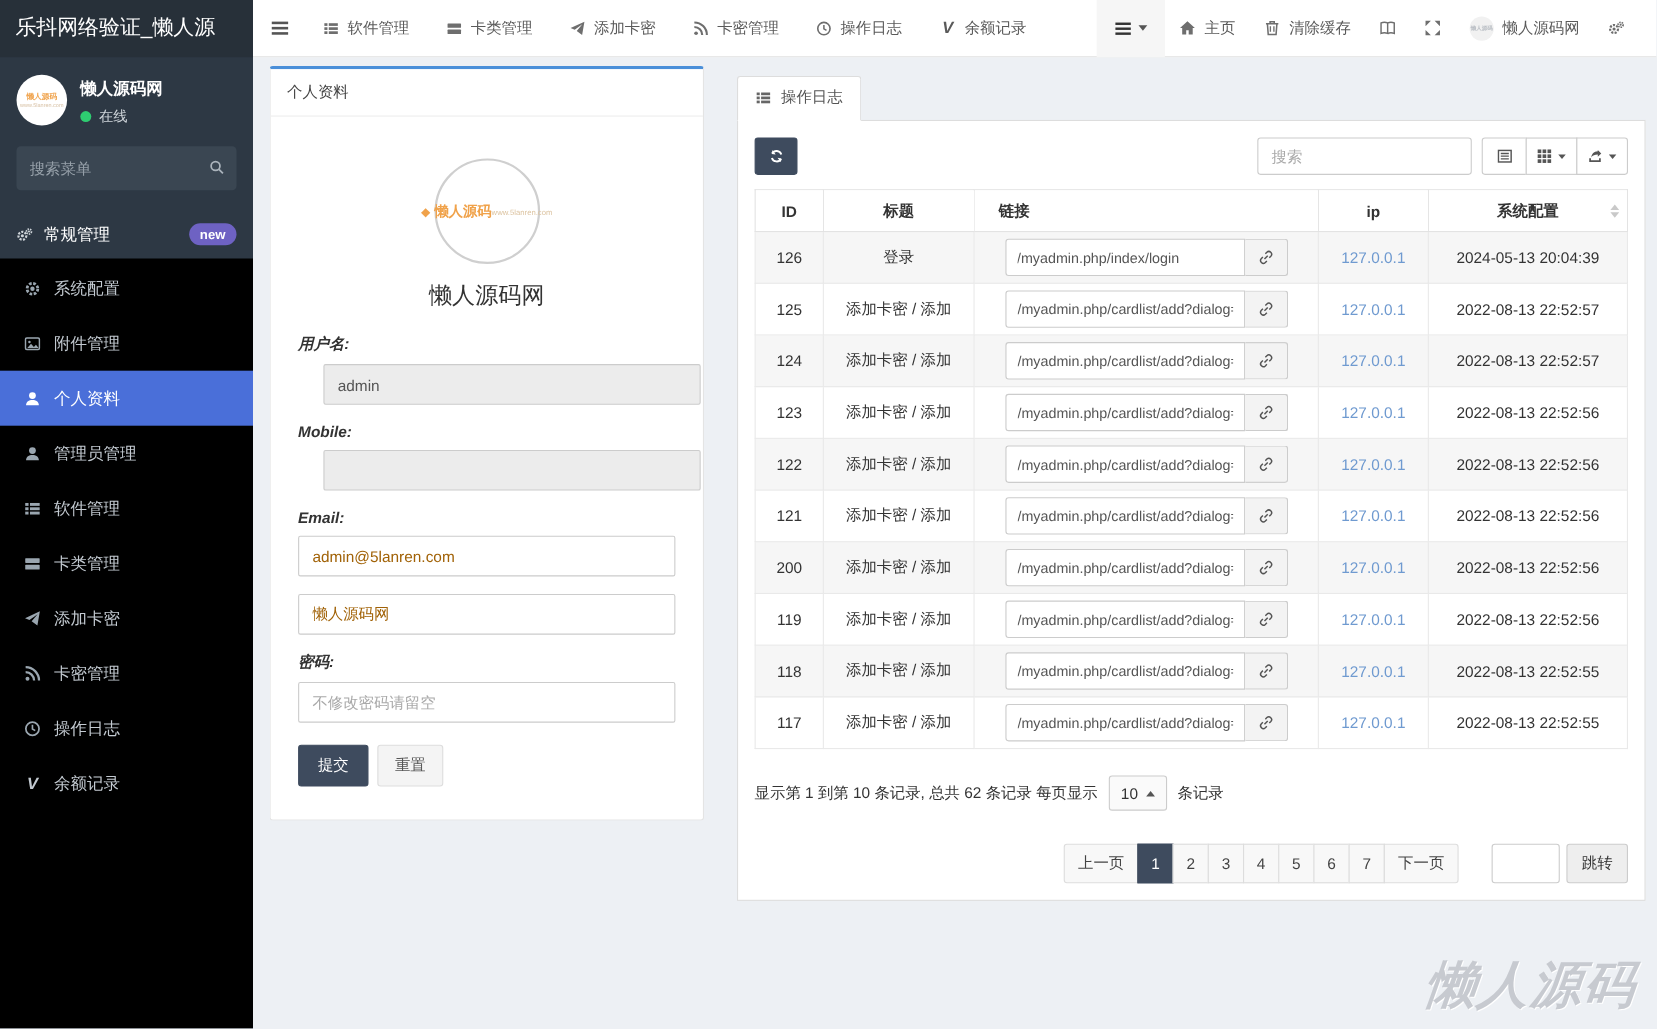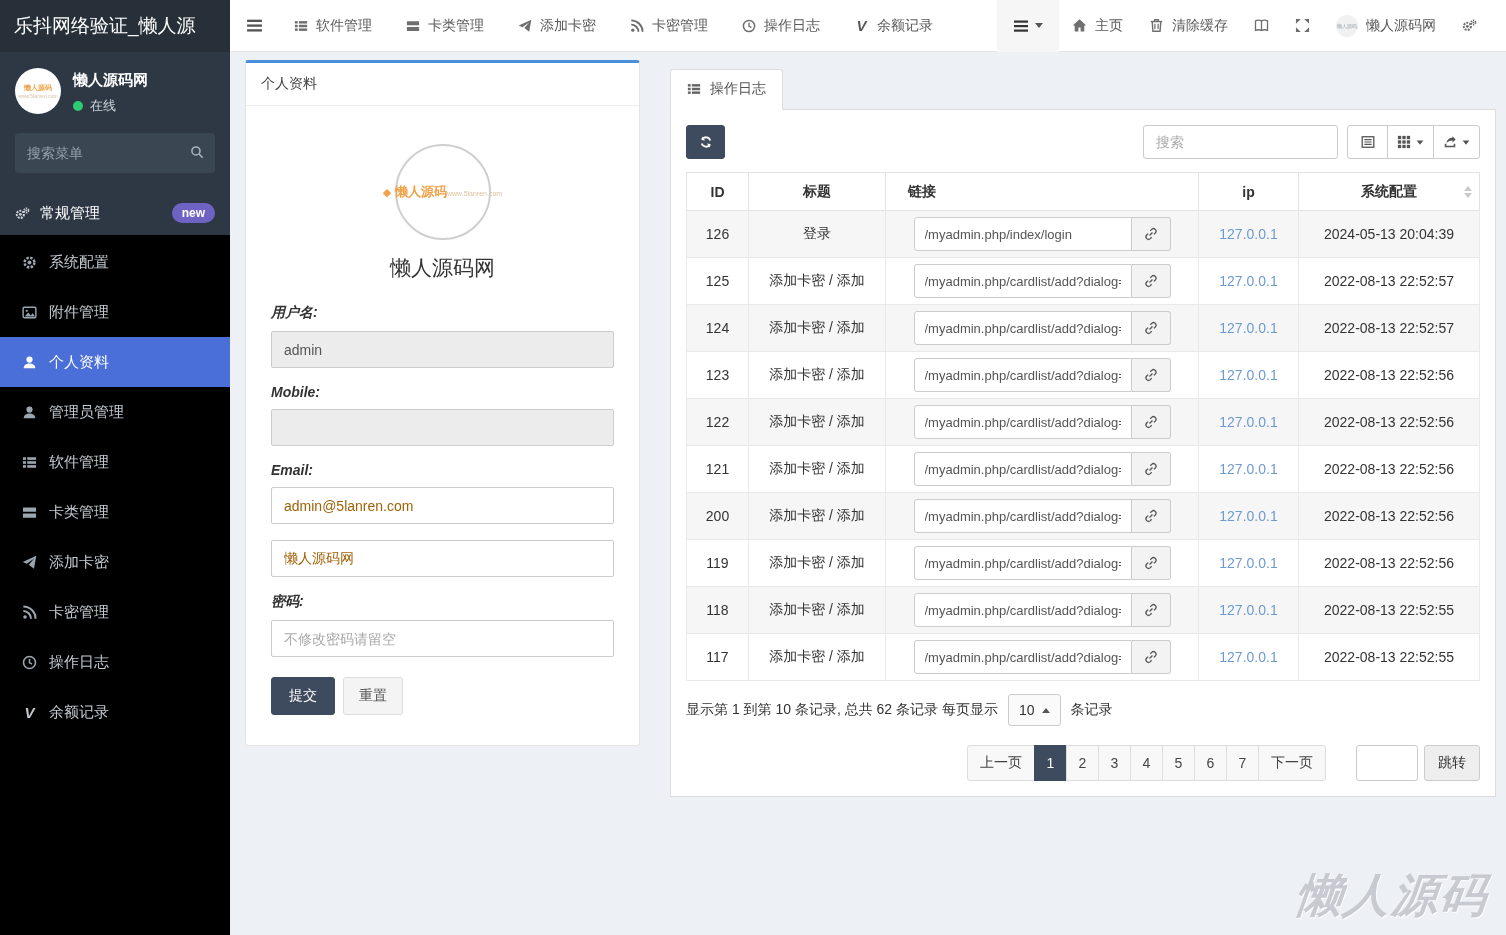--- a/index.html
+++ b/index.html
@@ -61,21 +61,21 @@
   .cardbody { padding:10px 25px 30px; }
   .pavatar-wrap { display:flex; flex-direction:column; align-items:center; margin-top:28px;}
   .pavatar { width:96px; height:96px; border-radius:50%; border:2px solid #cfcfcf; background:#fff; display:flex; flex-direction:row; align-items:center; justify-content:center; }
   .pavatar .l1 { color:#f0a24a; font-size:13px; font-weight:bold; white-space:nowrap; }
   .pavatar .l1 .mark { font-size:11px; }
   .pavatar .l2 { color:#dcc3a0; font-size:7px; margin-top:2px;}
   .pname { font-size:21px; color:#333; margin:14px 0 6px; }
   .fgroup { margin-top:16px; }
   .fgroup label { display:block; font-weight:bold; font-size:14px; color:#333; margin-bottom:9px;font-style:italic; }
   .fgroup input { width:100%; height:37px; border:1px solid #ccc; border-radius:2px; padding:0 12px; font-size:14px; color:#a16207; outline:none; background:#fff; font-family:inherit;}
-  .fgroup input:disabled { background:#ececec; color:#555; }
+  .fgroup input:disabled { background:#ececec; color:#555;margin-left:23px; }
   .fgroup input::placeholder { color:#a9a9a9; }
   .btnrow { margin-top:20px; display:flex; gap:8px; }
   .btn-submit { background:#3e4b5e; color:#fff; border:1px solid #3e4b5e; border-radius:3px; padding:9px 17px; font-size:14px; cursor:pointer; font-family:inherit;}
   .btn-reset { background:#f4f4f4; color:#555; border:1px solid #ddd; border-radius:3px; padding:9px 15px; font-size:14px; cursor:pointer; font-family:inherit;}
 
   
   .logs { flex:1; margin-top:9px; padding-right:0; }
   .tabbar { display:flex; position:relative; z-index:2; }
   .tab { background:#fff; border:1px solid #ddd; border-bottom:1px solid #fff; margin-bottom:-1px; border-radius:3px 3px 0 0; padding:10px 16px 11px; color:#555; font-size:14px; display:flex; align-items:center; gap:9px; cursor:pointer;}
   .tab .ic { color:#666; }
@@ -100,21 +100,21 @@
   .sortud i { width:0; height:0; border-left:4.5px solid transparent; border-right:4.5px solid transparent; display:block;}
   .sortud .up { border-bottom:5px solid #c9c9c9; }
   .sortud .dn { border-top:5px solid #c9c9c9; }
   .linkgroup { display:inline-flex; }
   .linkgroup input { width:218px; height:34px; border:1px solid #ccc; border-radius:3px 0 0 3px; padding:0 10px; font-size:13px; color:#555; outline:none; background:#fff; font-family:inherit;}
   .linkgroup button { width:39px; height:34px; background:#f3f3f3; border:1px solid #ccc; border-left:none; border-radius:0 3px 3px 0; color:#555; cursor:pointer; display:flex; align-items:center; justify-content:center;}
   td.c-ip a { color:#6f9ad0; text-decoration:none; cursor:pointer; }
 
   .tfoot { margin-top:13px; font-size:14px; color:#333; }
   .summary { display:flex; align-items:center; gap:6px; }
-  .pgsize { display:inline-flex; align-items:center; gap:7px; border:1px solid #ccc; background:#fafafa; border-radius:3px; padding:7px 10px; margin:0 4px; cursor:pointer; font-size:14px; color:#333;}
+  .pgsize { display:inline-flex; align-items:center; gap:7px; border:1px solid #ccc; background:#fafafa; border-radius:3px; padding:7px 10px; margin:11px 4px; cursor:pointer; font-size:14px; color:#333;}
   .pagerow { display:flex; justify-content:flex-end; align-items:flex-end; margin-top:19px; }
   .pagination { display:flex; }
   .pagination a { display:flex; align-items:center; justify-content:center; min-width:33px; height:36px; padding:0 12px; border:1px solid #ddd; background:#f8f8f8; color:#444; font-size:14px; text-decoration:none; margin-left:-1px; cursor:pointer;}
   .pagination a.num { padding:0; }
   .pagination a:first-child { border-radius:3px 0 0 3px; margin-left:0;}
   .pagination a:last-child { border-radius:0 3px 3px 0;}
   .pagination a.active { background:#3e4b5e; border-color:#3e4b5e; color:#fff; }
   .jumpbox { width:62px; height:36px; border:1px solid #ccc; border-radius:3px; margin-left:30px; outline:none; padding:0 8px; font-size:14px; font-family:inherit;}
   .btn-jump { margin-left:6px; height:36px; padding:0 13px; background:#eee; border:1px solid #ccc; border-radius:3px; color:#333; font-size:14px; cursor:pointer; font-family:inherit;}
 

